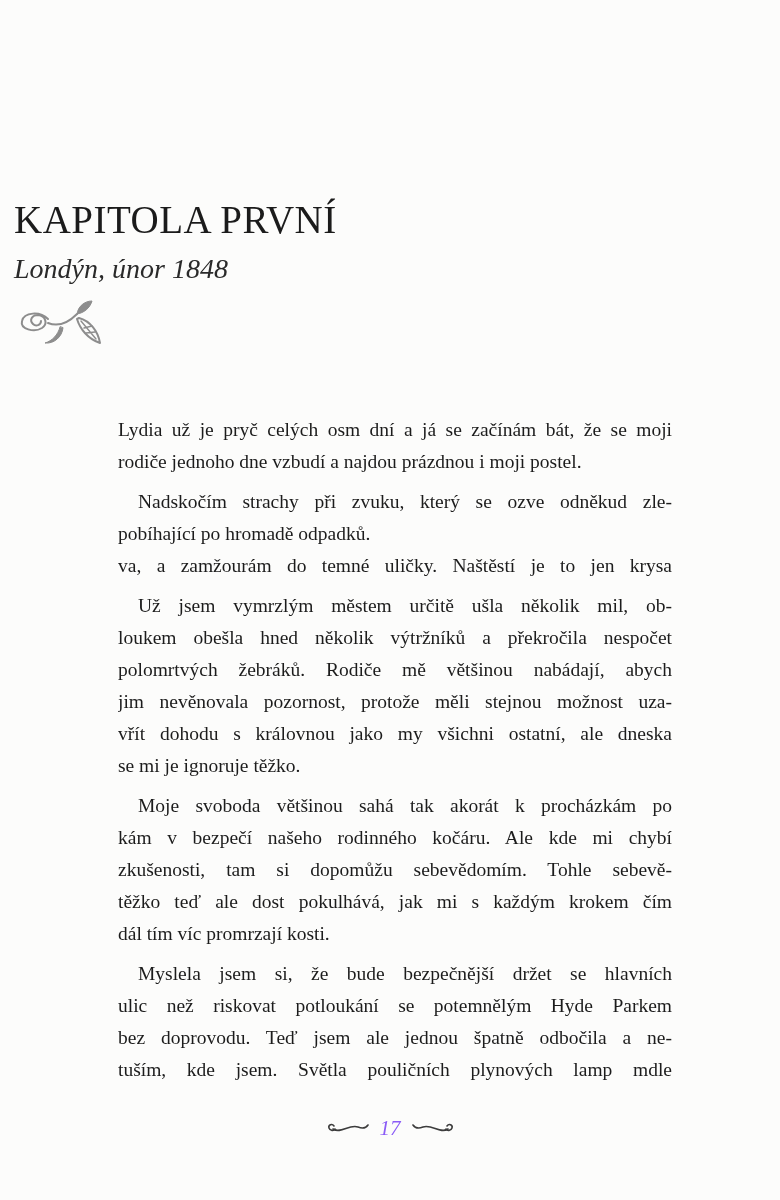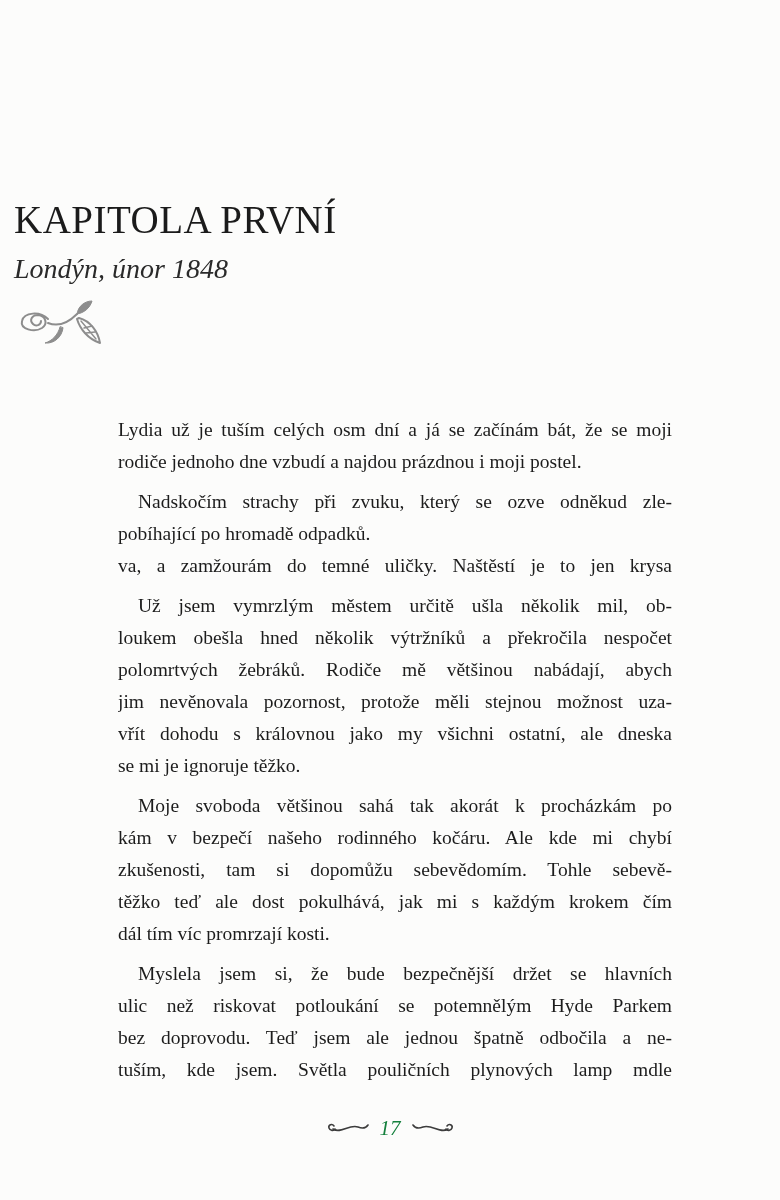--- a/index.html
+++ b/index.html
@@ -76,21 +76,21 @@
     width: 100%;
     display: flex;
     align-items: center;
     justify-content: center;
     gap: 11px;
   }
   .page-number {
     font-size: 21px;
     line-height: 28px;
     font-style: italic;
-    color: #15803d;
+    color: #8b5cf6;
   }
   .flourish {
     display: inline-block;
     width: 42px;
     height: 14px;
   }
   .flourish.right {
     transform: scaleX(-1);
   }
 </style>
@@ -112,21 +112,21 @@
             <path d="M63,15 C64,7 71,2 78,2 C76,9 70,14 63,15 Z" fill="#8d8d8d" stroke-width="1"></path>
             <path d="M65,19 C76,22 84,32 86,44 C74,40 66,30 63,20 Z"></path>
             <path d="M67,22 L82,40 M70,29 L78,27 M72,34 L81,33" stroke-width="1.4"></path>
           </g>
         </svg>
       </span>
     </div>
   </div>
 
   <div class="body-text">
-      <div class="line just">Lydia už je tuším celých osm dní a já se začínám bát, že se moji</div>
+      <div class="line just">Lydia už je pryč celých osm dní a já se začínám bát, že se moji</div>
       <div class="line end">rodiče jednoho dne vzbudí a najdou prázdnou i moji postel.</div>
       <div class="line just indent">Nadskočím strachy při zvuku, který se ozve odněkud zle-</div>
       <div class="line end">pobíhající po hromadě odpadků.</div>
       <div class="line just">va, a zamžourám do temné uličky. Naštěstí je to jen krysa</div>
       <div class="line just indent">Už jsem vymrzlým městem určitě ušla několik mil, ob-</div>
       <div class="line just">loukem obešla hned několik výtržníků a překročila nespočet</div>
       <div class="line just">polomrtvých žebráků. Rodiče mě většinou nabádají, abych</div>
       <div class="line just">jim nevěnovala pozornost, protože měli stejnou možnost uza-</div>
       <div class="line just">vřít dohodu s královnou jako my všichni ostatní, ale dneska</div>
       <div class="line end">se mi je ignoruje těžko.</div>

